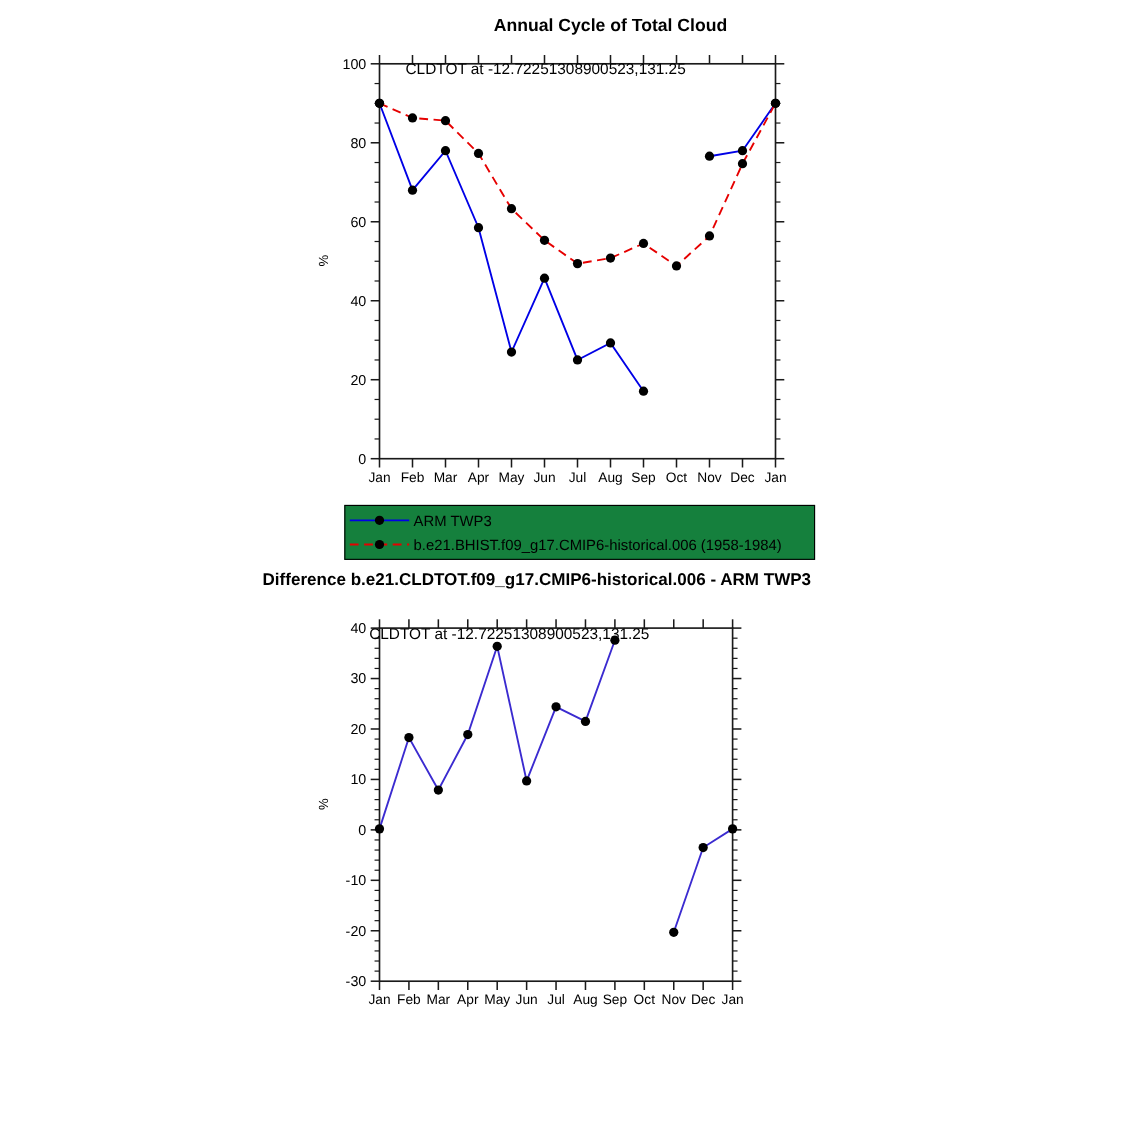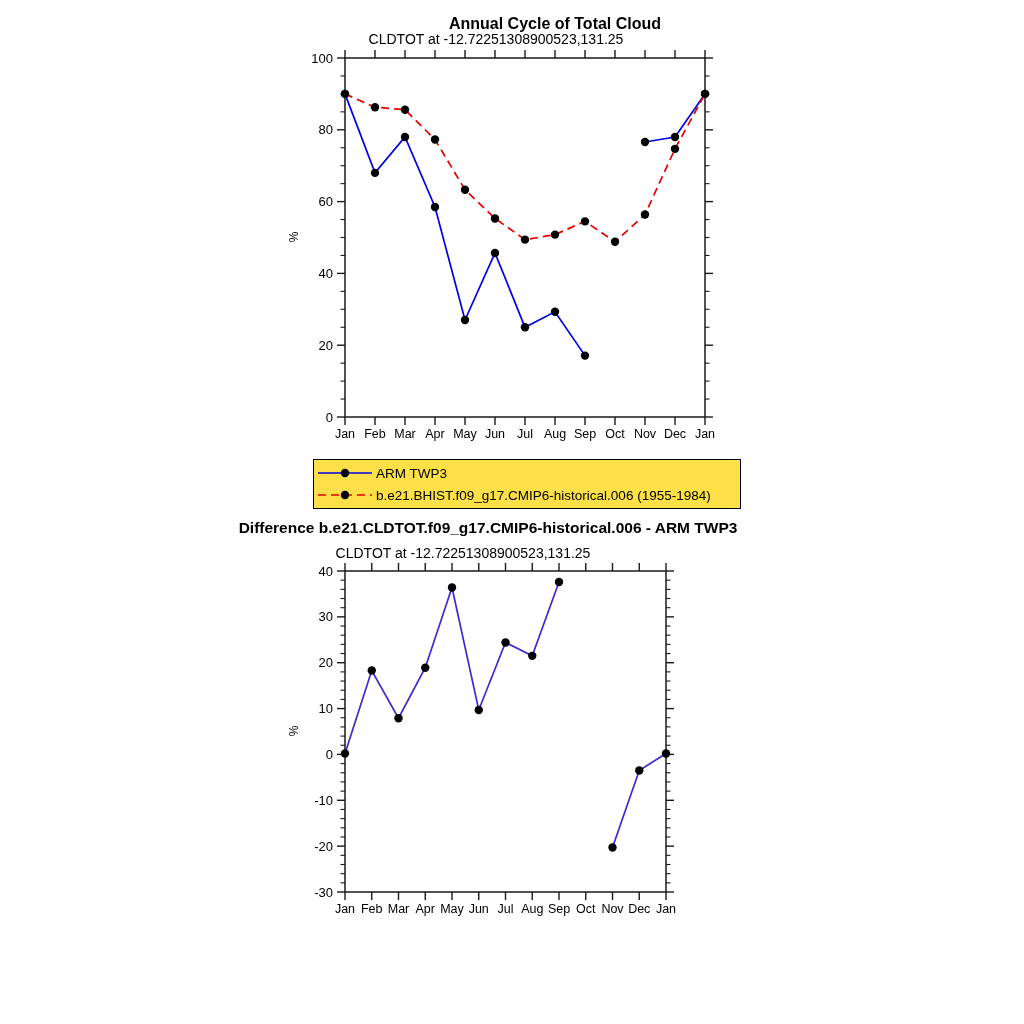--- a/index.html
+++ b/index.html
@@ -3,26 +3,26 @@
 <meta charset="utf-8">
 <style>
   html,body{margin:0;padding:0;}
   body{
     width:1024px;height:1024px;position:relative;background:#ffffff;
     font-family:"Liberation Sans", sans-serif;color:#000;overflow:hidden;
   }
   .abs{position:absolute;}
   .ctr{transform:translateX(-50%);white-space:nowrap;}
   .title-main{font-size:16px;font-weight:bold;}
-  .subtitle{font-size:14px;font-weight:normal;}
+  .subtitle{font-size:14px;font-weight:normal;margin-top:23px;}
   .ylab{font-size:12px;transform:rotate(-90deg) translateX(-50%);transform-origin:left top;white-space:nowrap;}
   #chart-layer{position:absolute;left:0;top:0;}
   .legend-box{
     position:absolute;left:313px;top:459px;width:426px;height:48px;
-    border:1px solid #000;background:#fde047;display:flex;flex-direction:column;justify-content:center;
+    border:1px solid #000;background:#15803d;display:flex;flex-direction:column;justify-content:center;
   }
   .legend-row{display:flex;align-items:center;height:22px;padding-left:3px;}
   .legend-label{font-size:13.5px;margin-left:3px;}
 </style>
 </head>
 <body>
 
 <svg id="chart-layer" width="1024" height="1024">
     <rect x="345" y="58" width="360" height="359" fill="none" stroke="#1a1a1a" stroke-width="1.5"></rect>
     <line x1="345" y1="417" x2="345" y2="425" stroke="#1a1a1a" stroke-width="1.4"></line>
@@ -285,20 +285,20 @@
       <line x1="1" y1="7" x2="55" y2="7" stroke="#0000e6" stroke-width="1.6"></line>
       <circle cx="28" cy="7" r="4.2" fill="#000"></circle>
     </svg>
     <span class="legend-label">ARM TWP3</span>
   </div>
   <div class="legend-row">
     <svg width="56" height="14">
       <line x1="1" y1="7" x2="55" y2="7" stroke="#e60000" stroke-width="1.6" stroke-dasharray="8 5"></line>
       <circle cx="28" cy="7" r="4.2" fill="#000"></circle>
     </svg>
-    <span class="legend-label">b.e21.BHIST.f09_g17.CMIP6-historical.006 (1955-1984)</span>
+    <span class="legend-label">b.e21.BHIST.f09_g17.CMIP6-historical.006 (1958-1984)</span>
   </div>
 </div>
 
 <div class="abs ctr title-main" style="left:488px;top:519px;font-size:15.5px;">Difference b.e21.CLDTOT.f09_g17.CMIP6-historical.006 - ARM TWP3</div>
 <div class="abs ctr subtitle" style="left:463px;top:545px;">CLDTOT at -12.72251308900523,131.25</div>
 
 <div class="abs ylab" style="left:287px;top:731px;">%</div>
 
 </body></html>

